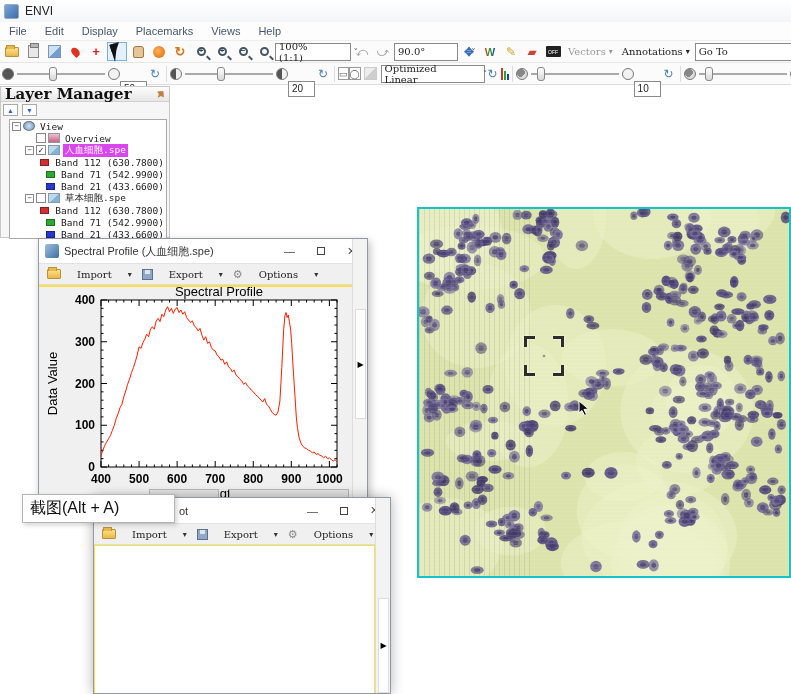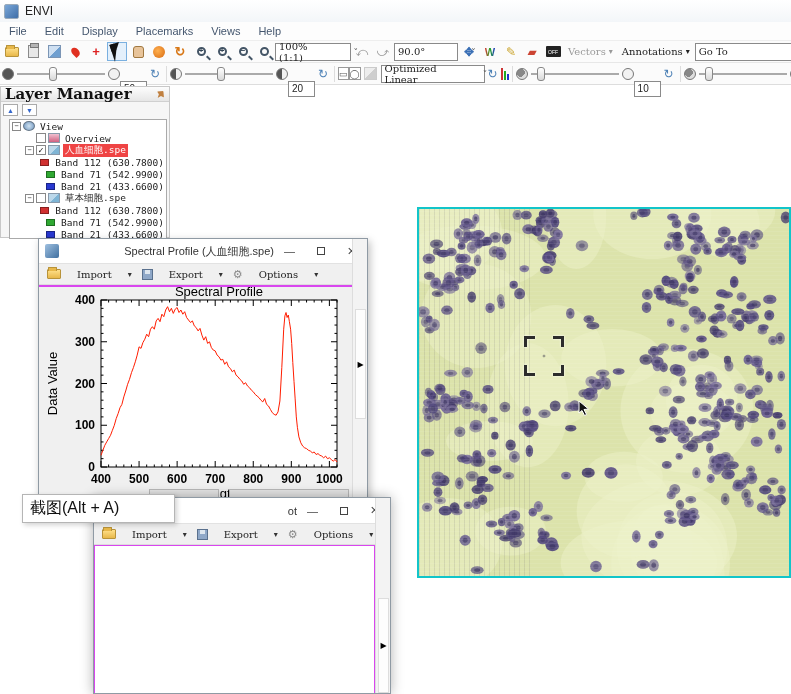--- a/index.html
+++ b/index.html
@@ -55,31 +55,31 @@
   
   .layer-manager { position:absolute; left:0; top:86px; width:170px; height:152px; background:#f6f6f6; border:1px solid #c8c8c8; }
   .lm-header { height:15px; background:linear-gradient(#fdfdfd,#e6e6e6); border-bottom:1px solid #d0d0d0; display:flex; align-items:center; justify-content:space-between; padding:0 4px; }
   .lm-title { font-family:"DejaVu Serif",serif; font-size:15px; font-weight:bold; color:#111; }
   .lm-pin { width:9px; height:9px; background:#c08040; clip-path:polygon(50% 0,100% 50%,65% 60%,50% 100%,35% 60%,0 50%); transform:rotate(40deg); }
   .lm-btns { display:flex; gap:4px; padding:2px 2px; }
   .lm-btn { width:15px; height:12px; border:1px solid #aaa; background:#fff; font-size:7px; color:#36c; display:flex; align-items:center; justify-content:center; }
   .tree { margin:1px 2px 2px 8px; background:#fff; border:1px solid #aaa; height:120px; overflow:hidden; font-family:"DejaVu Sans Mono",monospace; font-size:9.5px; }
   .tree-row { height:12px; display:flex; align-items:center; white-space:nowrap; }
   .tree-row .lbl { padding:0 2px; }
-  .tree-row.selected .lbl { background:#ef4444; color:#fff; }
+  .tree-row.selected .lbl { background:#d946ef; color:#fff; }
   .expander { width:9px; height:9px; border:1px solid #888; background:#fff; font-size:7px; line-height:7px; text-align:center; color:#333; margin-right:2px; flex:0 0 auto; }
   .cbx { width:10px; height:10px; border:1px solid #888; background:#fff; margin-right:2px; font-size:9px; line-height:9px; text-align:center; color:#111; flex:0 0 auto; }
   .licon { width:12px; height:10px; margin-right:3px; flex:0 0 auto; border:1px solid #8899aa; }
   .licon.view { border-radius:50%; background:radial-gradient(circle,#cfe2f0,#6f95c0); border-color:#678; }
   .licon.overview { background:linear-gradient(#f0c0d0,#d06080); }
   .licon.raster { background:linear-gradient(135deg,#bcd8ea 55%,#7fb5d5 55%); }
   .chip { width:9px; height:7px; margin-right:4px; flex:0 0 auto; border:1px solid rgba(0,0,0,.35); }
 
   
-  .win { position:absolute; background:#d946ef; border:1px solid #8f9aa4; box-shadow:2px 3px 8px rgba(0,0,0,.25);text-align:right; }
+  .win { position:absolute; background:#fde047; border:1px solid #8f9aa4; box-shadow:2px 3px 8px rgba(0,0,0,.25); }
   .win-titlebar { height:24px; background:#fff; display:flex; align-items:center; padding-left:6px; }
   .win-icon { width:14px; height:14px; background:linear-gradient(135deg,#9fc0e0,#3f6f9f); border-radius:2px; margin-right:5px; flex:0 0 auto; }
   .win-title { font-size:11px; color:#333; flex:1 1 auto; white-space:nowrap; overflow:hidden; }
   .win-btns { display:flex; height:24px; flex:0 0 auto; }
   .win-btn { width:31px; height:24px; display:flex; align-items:center; justify-content:center; font-size:11px; color:#444; }
   .win-btn .sq { width:8px; height:8px; border:1px solid #444; }
   .win-toolbar { height:22px; background:#f0f0f0; border-top:1px solid #e2e2e2; border-bottom:1px solid #ddd; display:flex; align-items:center; gap:10px; padding-left:8px; font-family:"DejaVu Serif",serif; font-size:10px; color:#222; }
   .wt-item { display:inline-flex; align-items:center; gap:16px; }
   .disk { width:11px; height:11px; background:#8fa8c8; border:1px solid #5a718e; position:relative; }
   .disk:before { content:""; position:absolute; left:2px; top:0; width:5px; height:4px; background:#dde6ef; }

